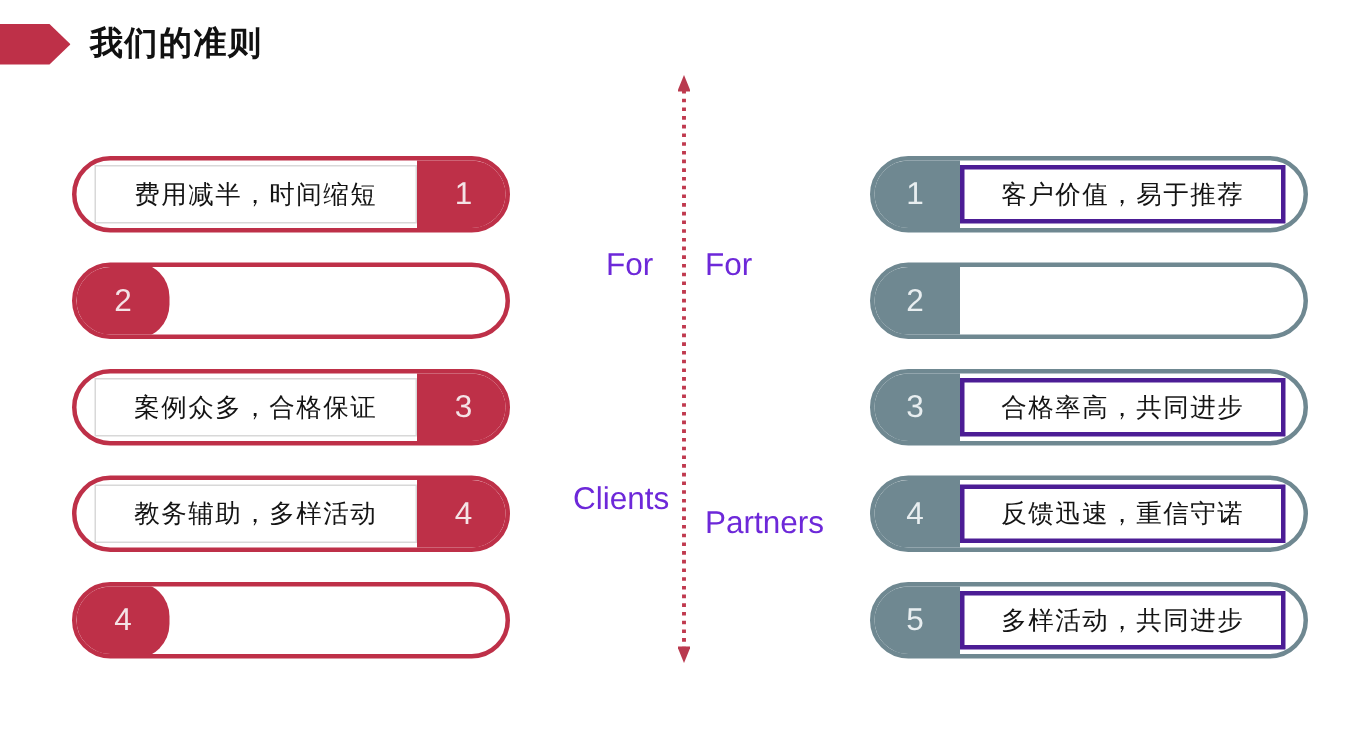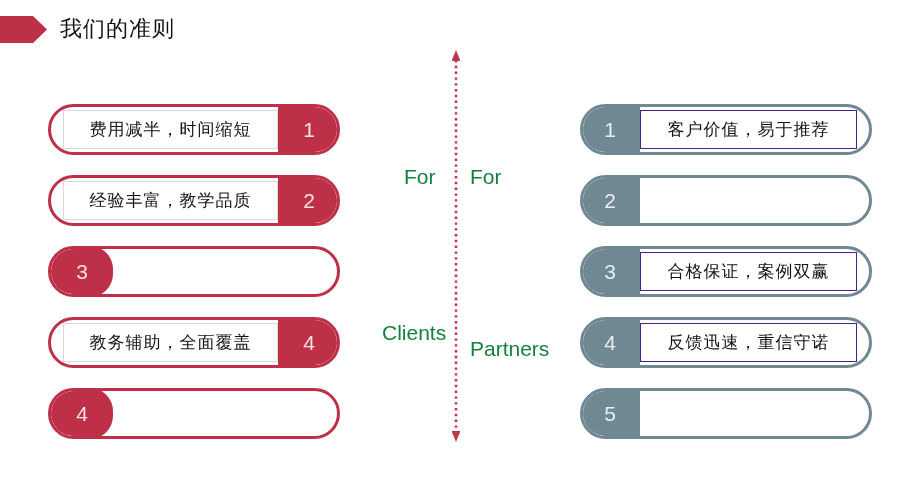--- a/index.html
+++ b/index.html
@@ -27,21 +27,21 @@
     align-items: center;
   }
   .header-flag {
     width: 47px;
     height: 31px;
     flex: 0 0 auto;
   }
   .header-title {
     margin-left: 13px;
     font-size: 22px;
-    font-weight: 400;
+    font-weight: 700;
     letter-spacing: 1px;
     color: #111111;
     white-space: nowrap;
     line-height: 1;
   }
 
   
   .col {
     position: absolute;
     top: 104px;
@@ -93,21 +93,21 @@
     width: 60px;
     background: #6F8891;
     color: #e8eef0;
     border-radius: 23px 0 0 23px;
     margin: -3px 0 -3px -3px;
   }
   .pill-slate .txt {
     order: 2;
     flex: 1 1 auto;
     margin: 3px 12px 3px 0;
-    border: 1px solid #4c1d95;
+    border: 3px solid #4c1d95;
     background: #ffffff;
   }
 
   .num {
     flex: 0 0 auto;
     display: flex;
     align-items: center;
     justify-content: center;
     font-size: 21px;
     font-weight: 400;
@@ -130,21 +130,21 @@
     left: 452px;
     top: 50px;
     width: 8px;
     height: 392px;
   }
   .axis svg { display: block; }
 
   .axis-label {
     position: absolute;
     font-size: 21px;
-    color: #15803d;
+    color: #6d28d9;
     white-space: nowrap;
     line-height: 1;
   }
   .label-for-left      { left: 404px; top: 166px; }
   .label-for-right     { left: 470px; top: 166px; }
   .label-clients       { left: 382px; top: 322px; }
   .label-partners      { left: 470px; top: 338px; }
 </style>
 </head>
 <body>
@@ -158,30 +158,30 @@
 
 <div class="col col-left">
 
   <div class="pill pill-red">
     <div class="num">1</div>
     <div class="txt">费用减半，时间缩短</div>
   </div>
 
   <div class="pill pill-red">
     <div class="num">2</div>
-    <div class="txt">经验丰富，教学品质</div>
   </div>
 
   <div class="pill pill-red">
     <div class="num">3</div>
+    <div class="txt">案例众多，合格保证</div>
   </div>
 
   <div class="pill pill-red">
     <div class="num">4</div>
-    <div class="txt">教务辅助，全面覆盖</div>
+    <div class="txt">教务辅助，多样活动</div>
   </div>
 
   <div class="pill pill-red">
     <div class="num">4</div>
   </div>
 
 </div>
 
 <div class="axis">
   <svg width="8" height="392" viewBox="0 0 8 392" aria-hidden="true">
@@ -202,25 +202,26 @@
     <div class="num">1</div>
     <div class="txt">客户价值，易于推荐</div>
   </div>
 
   <div class="pill pill-slate">
     <div class="num">2</div>
   </div>
 
   <div class="pill pill-slate">
     <div class="num">3</div>
-    <div class="txt">合格保证，案例双赢</div>
+    <div class="txt">合格率高，共同进步</div>
   </div>
 
   <div class="pill pill-slate">
     <div class="num">4</div>
     <div class="txt">反馈迅速，重信守诺</div>
   </div>
 
   <div class="pill pill-slate">
     <div class="num">5</div>
+    <div class="txt">多样活动，共同进步</div>
   </div>
 
 </div>
 
 </body></html>

